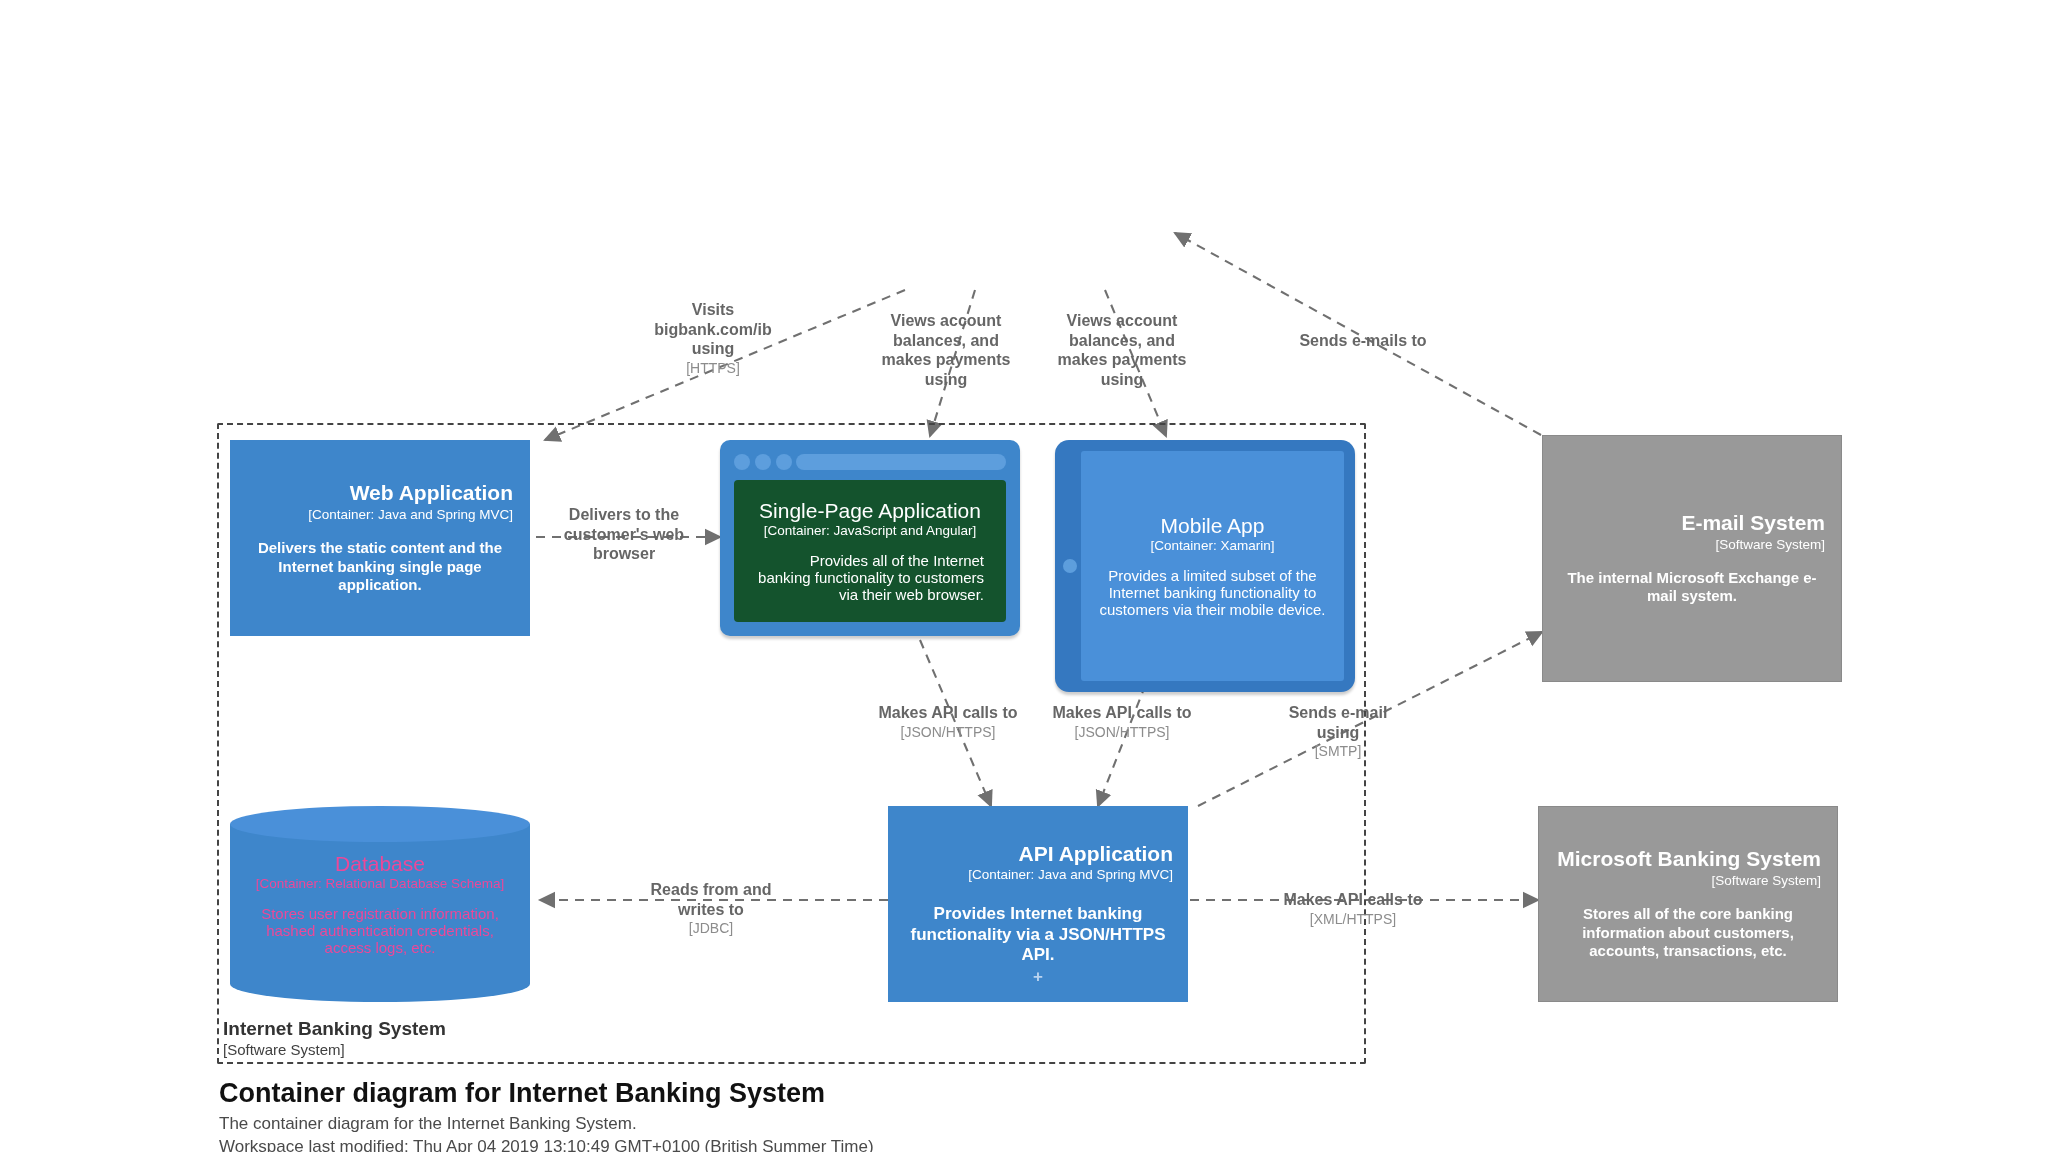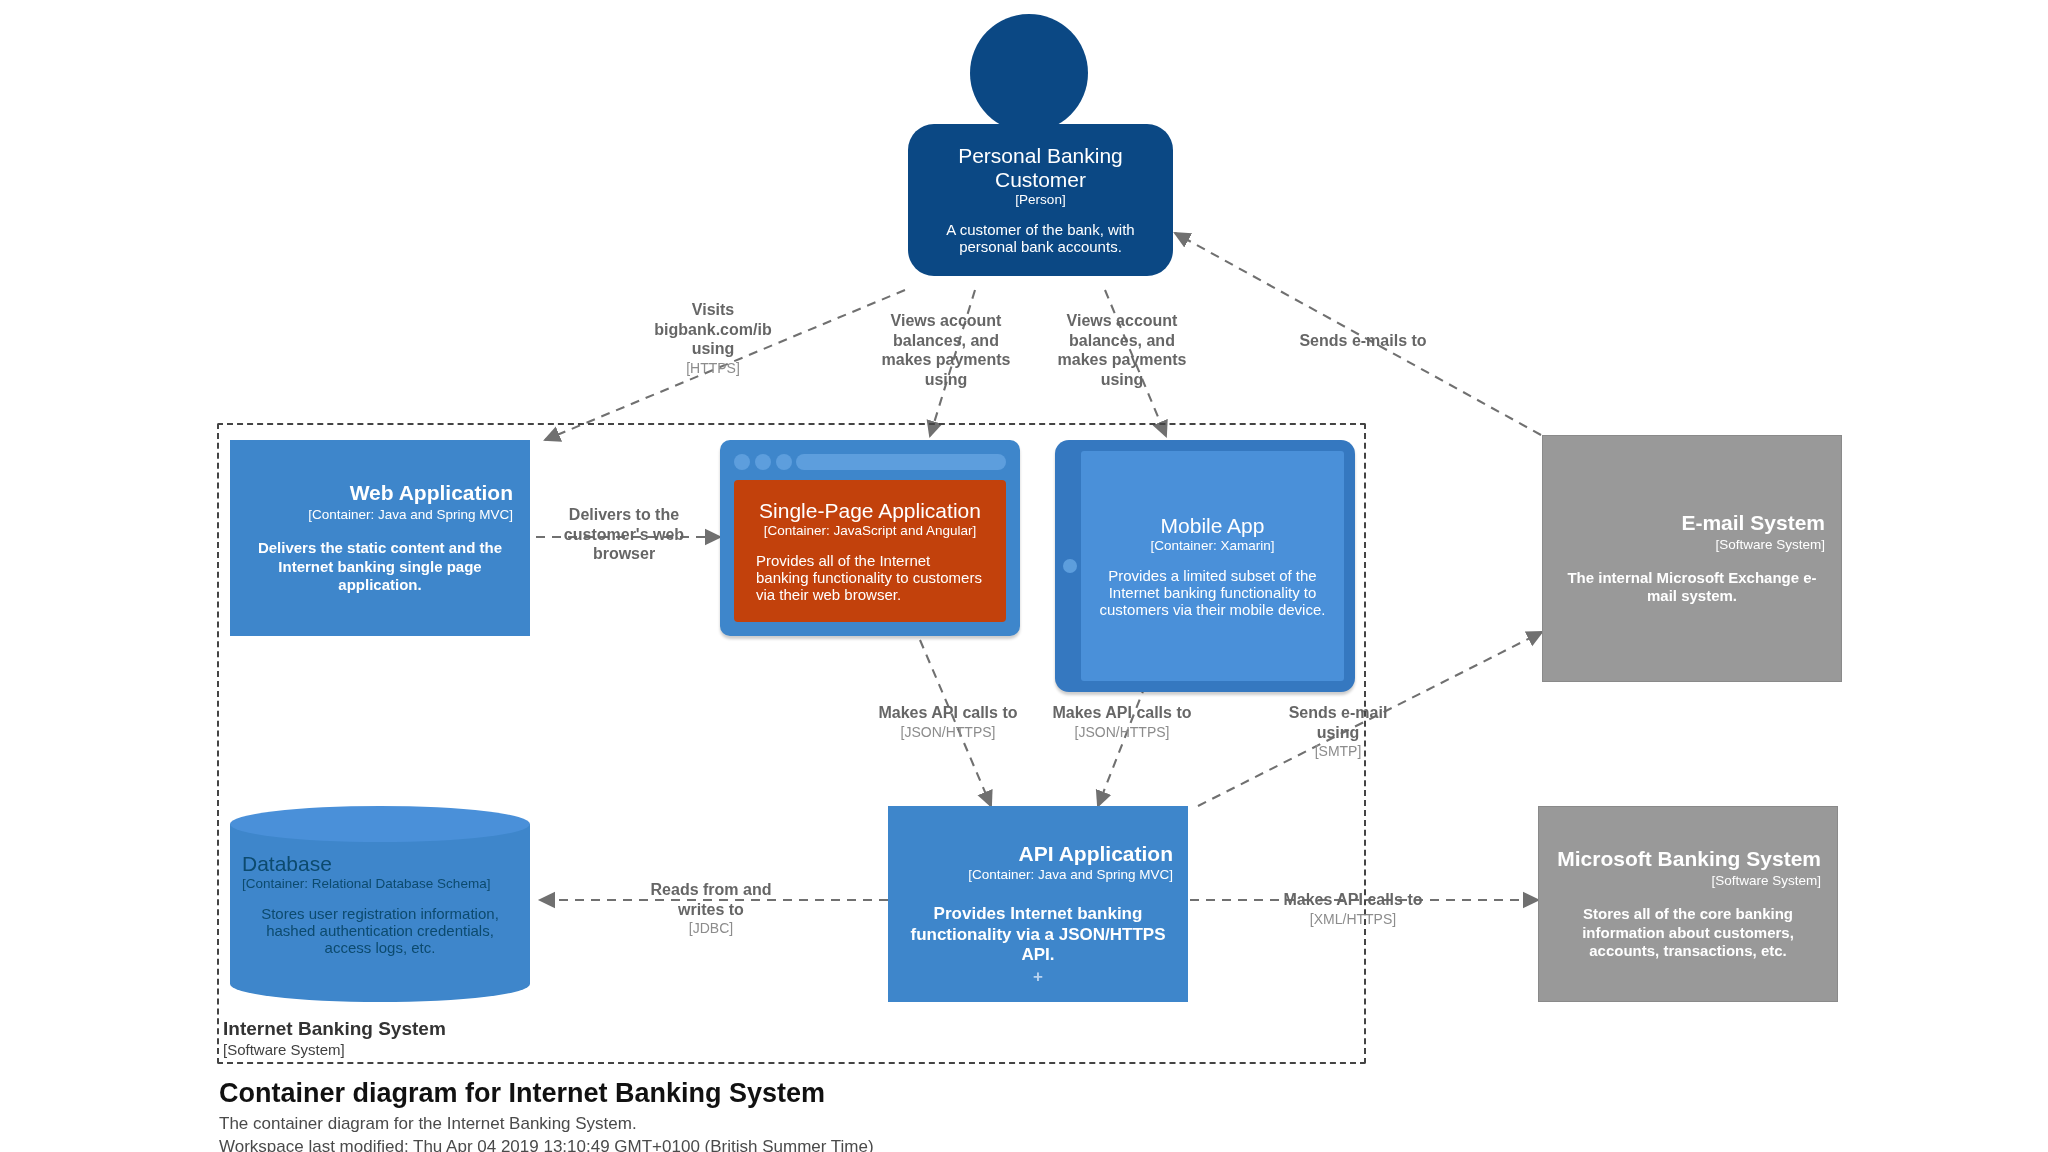--- a/index.html
+++ b/index.html
@@ -45,23 +45,23 @@
   .browser .dot{
     position:absolute;top:2px;width:16px;height:16px;border-radius:50%;
     background:#5d9edd;
   }
   .browser .addr{
     position:absolute;left:62px;top:2px;right:0;height:16px;border-radius:8px;
     background:#5d9edd;
   }
   .browser .screen{
     position:absolute;left:14px;top:40px;right:14px;bottom:14px;
-    background:#c2410c;border-radius:4px;
+    background:#14532d;border-radius:4px;
     display:flex;flex-direction:column;align-items:center;justify-content:center;
-    text-align:left;color:#fff;padding:0 22px;box-sizing:border-box;
+    text-align:right;color:#fff;padding:0 22px;box-sizing:border-box;
   }
 
   
   .tablet{
     position:absolute;background:#3578c0;border-radius:14px;
     box-shadow:0 3px 3px rgba(0,0,0,.20);
   }
   .tablet .screen{
     position:absolute;left:26px;top:11px;right:11px;bottom:11px;
     background:#4a90d9;border-radius:3px;
@@ -81,22 +81,22 @@
   .cyl .top{
     position:absolute;left:0;right:0;top:0;height:36px;border-radius:50%;
     background:#4a90d9;
   }
   .cyl .bot{
     position:absolute;left:0;right:0;bottom:0;height:36px;border-radius:50%;
     background:#3e86cb;
   }
   .cyl .txt{
     position:absolute;left:0;right:0;top:0;bottom:0;
-    display:flex;flex-direction:column;align-items:flex-start;justify-content:center;
-    text-align:center;color:#0c4a6e;padding:0 12px;box-sizing:border-box;
+    display:flex;flex-direction:column;align-items:center;justify-content:center;
+    text-align:center;color:#ec4899;padding:0 12px;box-sizing:border-box;
   }
 
   
   .elabel{
     position:absolute;text-align:center;color:#666666;
     font-weight:bold;line-height:1.22;
   }
   .elabel .tech{display:block;font-weight:normal;color:#8c8c8c;font-size:14px;
     line-height:1.2;margin-top:1px;}
 
@@ -153,28 +153,20 @@
       <path d="M 1190,900 L 1538,900"></path>
     </g>
   </svg>
 
   <div class="boundary" style="left:217px;top:423px;width:1145px;height:637px;"></div>
   <div class="bnd-label" style="left:223px;top:1018px;width:420px;">
     <div class="bn">Internet Banking System</div>
     <div class="bt">[Software System]</div>
   </div>
 
-  <div class="person-wrap" style="left:908px;top:14px;width:265px;height:262px;">
-    <div class="person-head" style="left:62px;top:0;width:118px;height:118px;"></div>
-    <div class="person-body" style="left:0;top:110px;width:265px;height:152px;padding:20px 18px 0 18px;">
-      <div class="nm" style="font-size:21px;">Personal Banking Customer</div>
-      <div class="tp" style="font-size:13.5px;">[Person]</div>
-      <div class="ds" style="font-size:15px;margin-top:14px;">A customer of the bank, with personal bank accounts.</div>
-    </div>
-  </div>
 
   <div class="node box-blue" style="left:230px;top:440px;width:300px;height:196px;padding:0 16px;">
     <div class="nm" style="font-size:21px;">Web Application</div>
     <div class="tp" style="font-size:13.5px;">[Container: Java and Spring MVC]</div>
     <div class="ds" style="font-size:15px;margin-top:16px;">Delivers the static content and the Internet banking single page application.</div>
   </div>
 
   <div class="browser" style="left:720px;top:440px;width:300px;height:196px;">
     <div class="chrome">
       <div class="dot" style="left:0;"></div>

